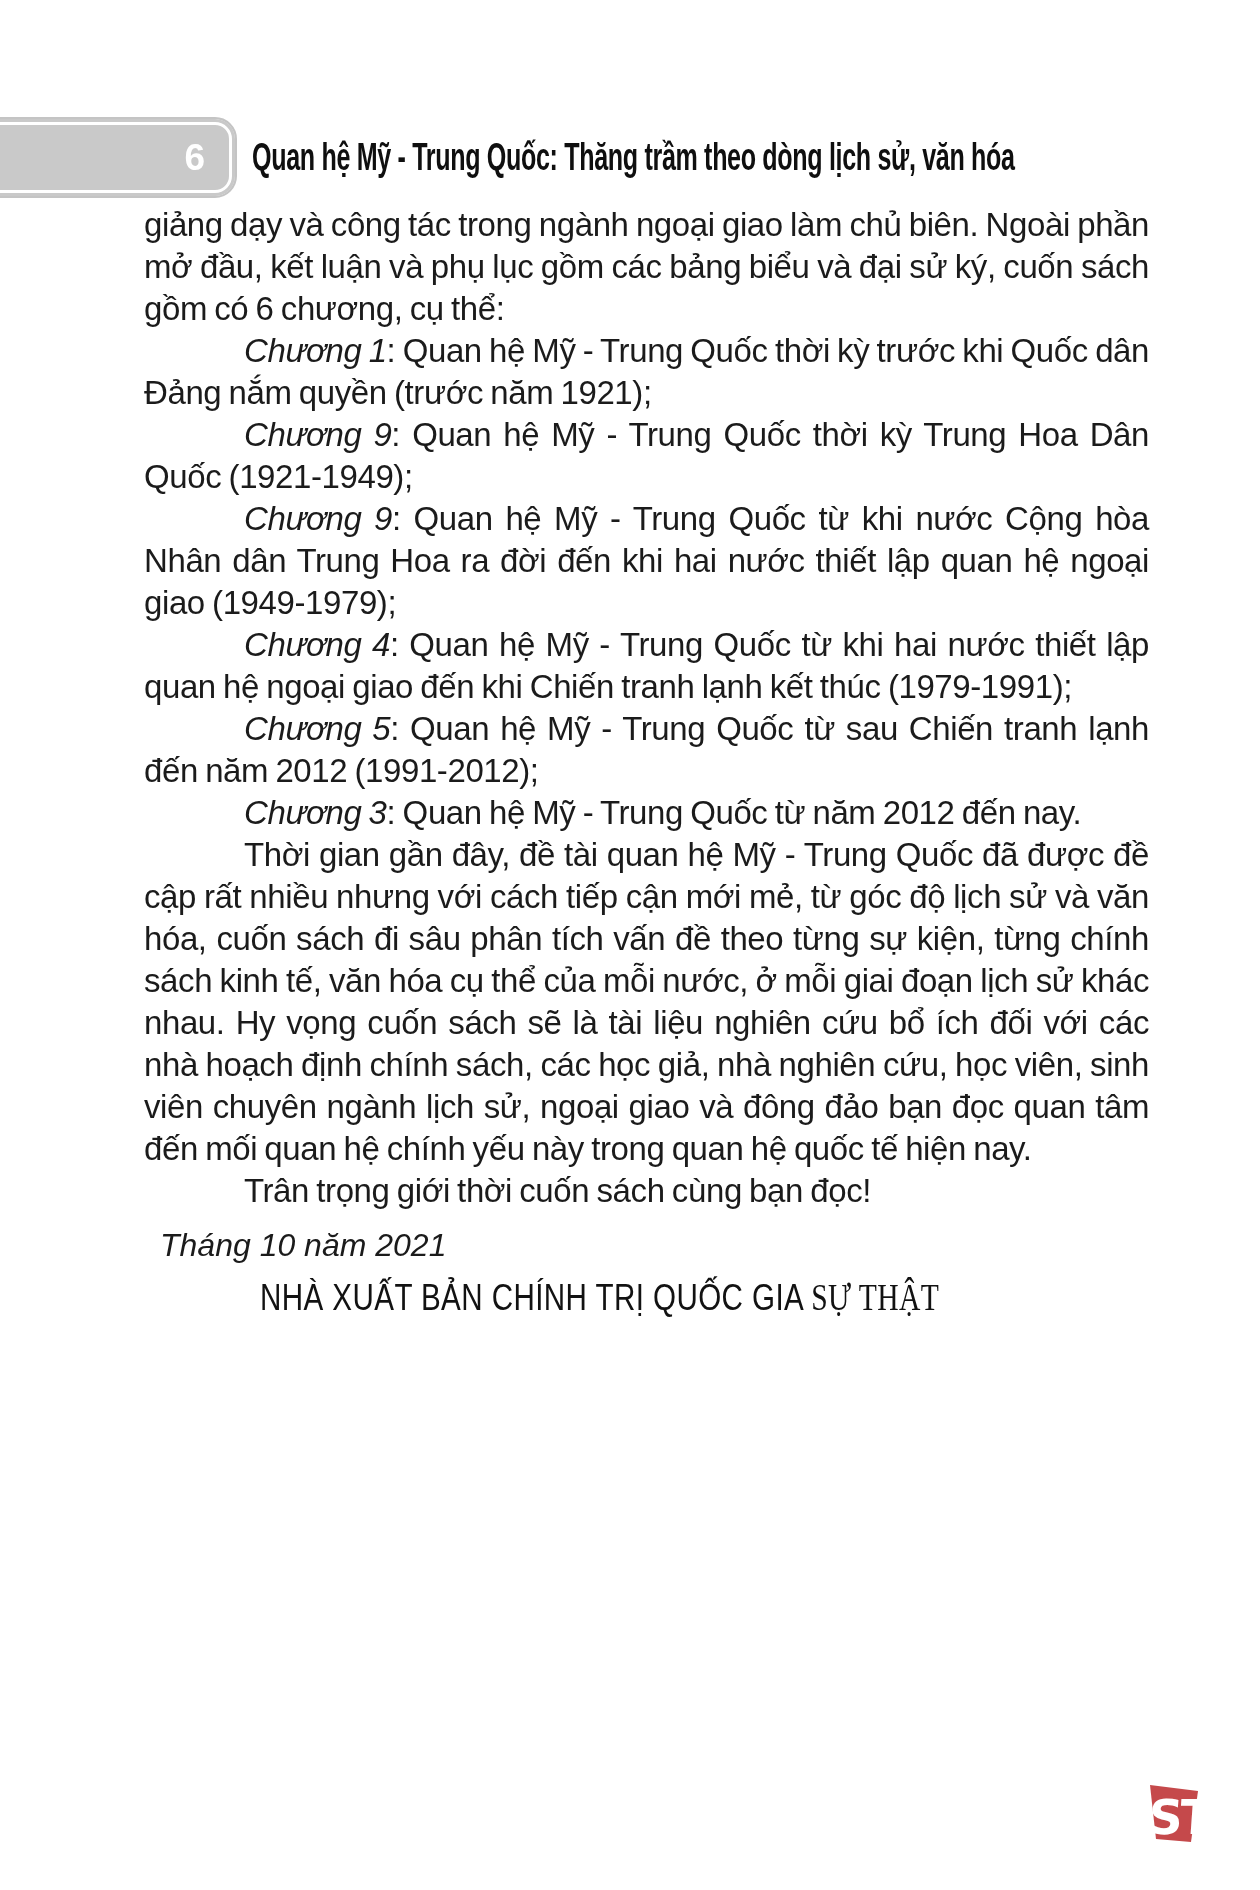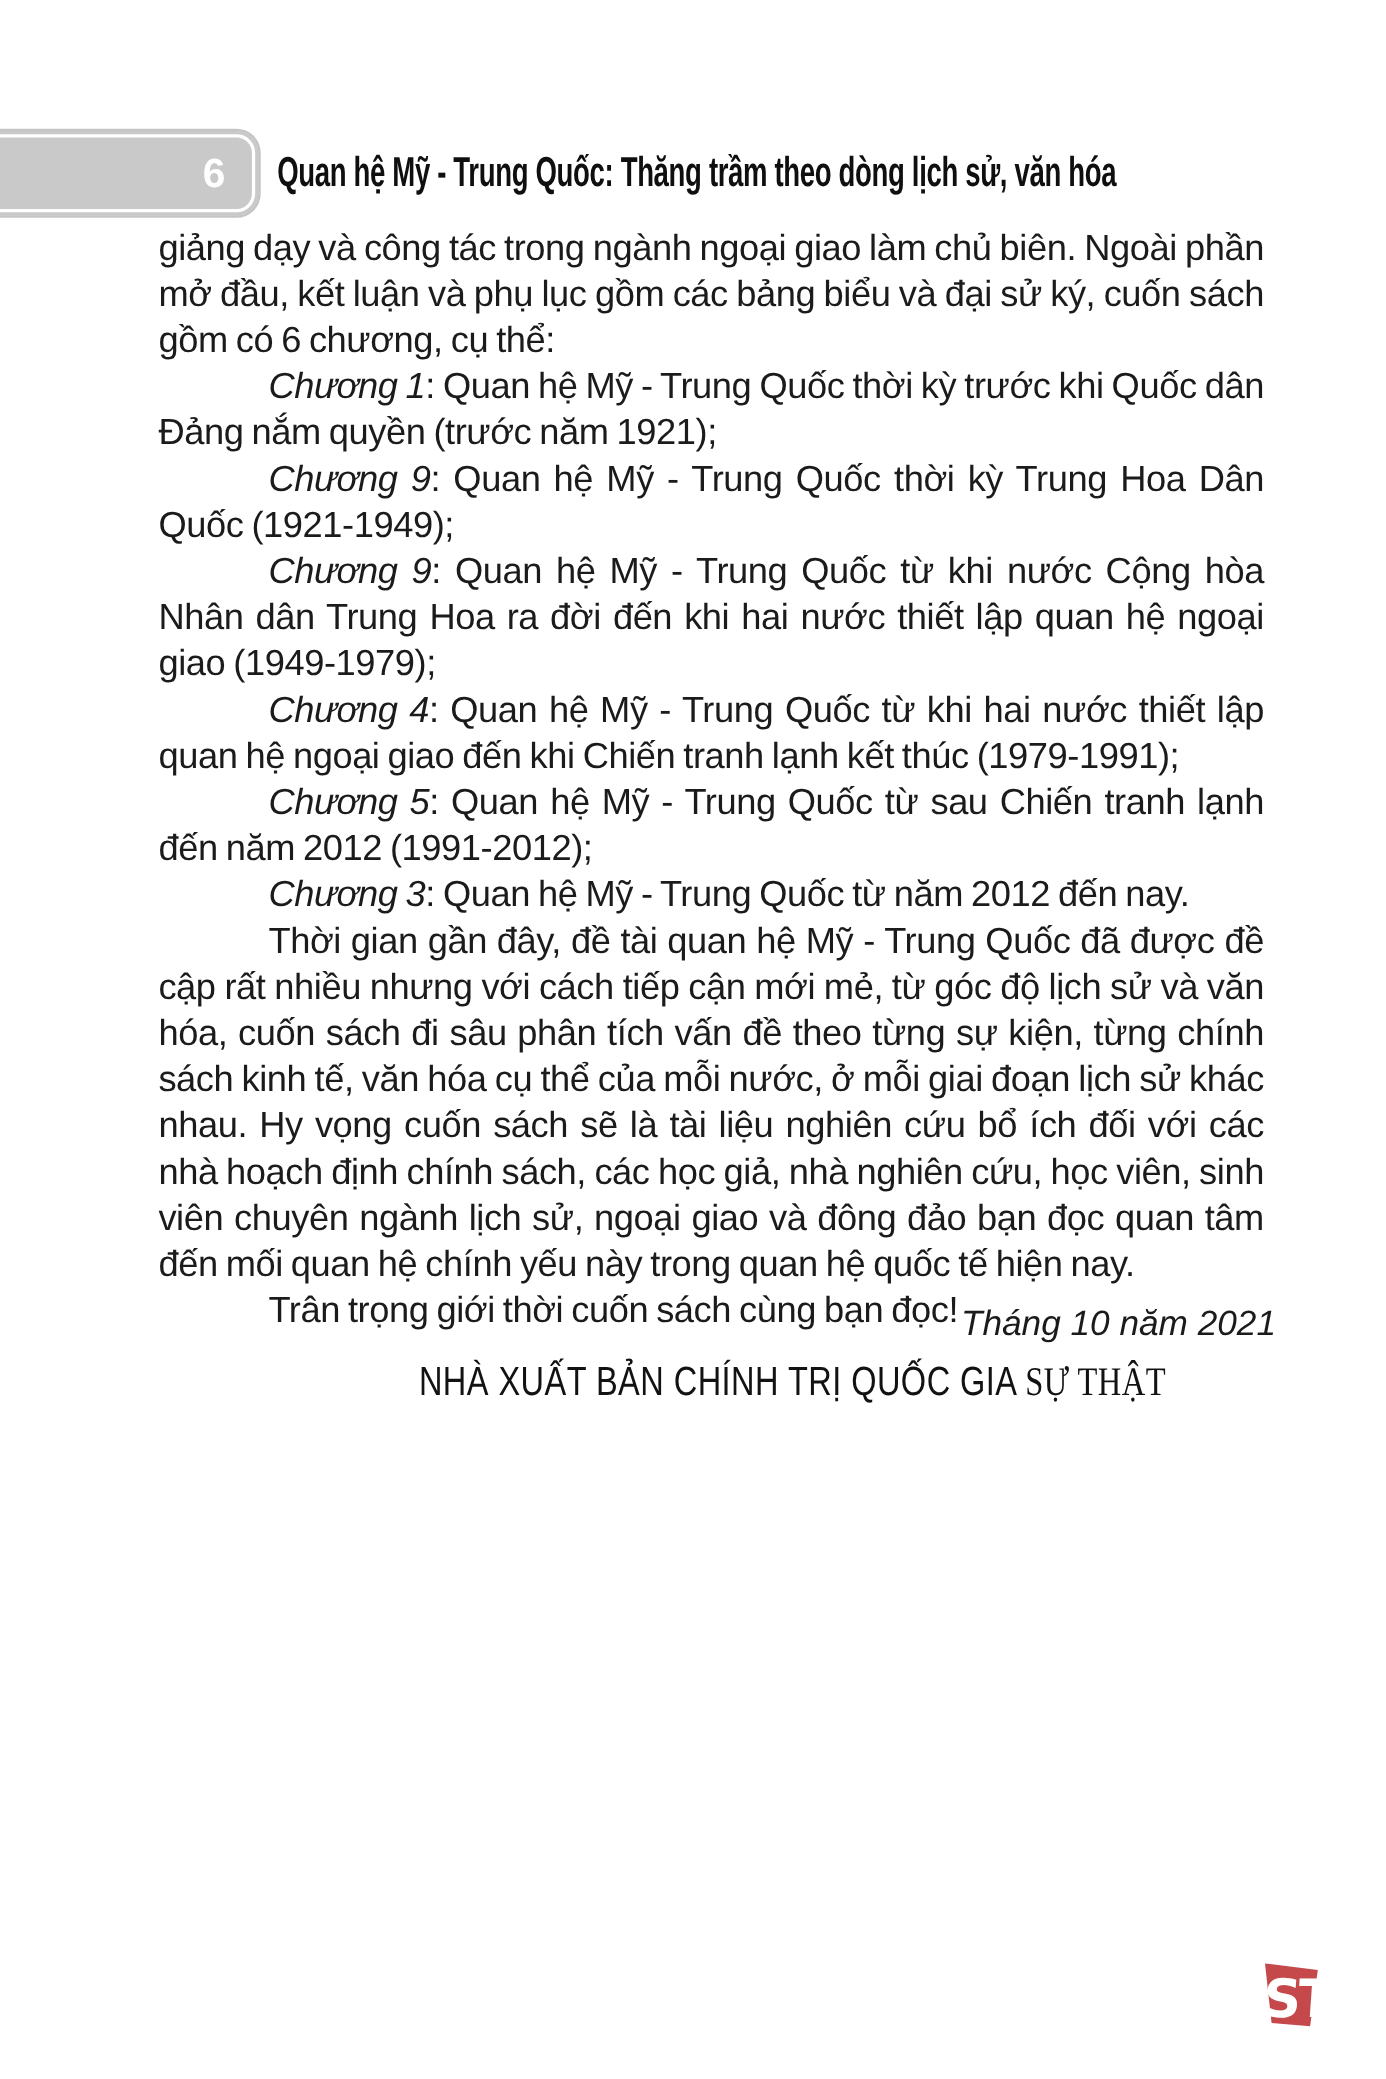--- a/index.html
+++ b/index.html
@@ -40,21 +40,21 @@
     font-size:33px;line-height:42px;
     letter-spacing:-0.4px;word-spacing:-1.5px;
     text-align:justify;color:#1b1b1b;
   }
   .content p{margin:0;}
   .content p.indent{text-indent:100px;}
   .content i{font-style:italic;}
 
   
   .signature{
-    position:absolute;top:1183px;left:160px;width:1000px;text-align:right;
+    position:absolute;top:1225px;left:160px;width:1000px;text-align:left;
   }
   .sig-date{
     font-style:italic;font-size:32px;line-height:40px;color:#1b1b1b;
   }
   .sig-pub{
     margin-top:8px;font-size:37px;line-height:50px;color:#121212;
     letter-spacing:0.5px;white-space:nowrap;
     transform:scaleX(0.8);transform-origin:center;
   }
   .pub-suffix{font-family:"Liberation Serif",serif;}

